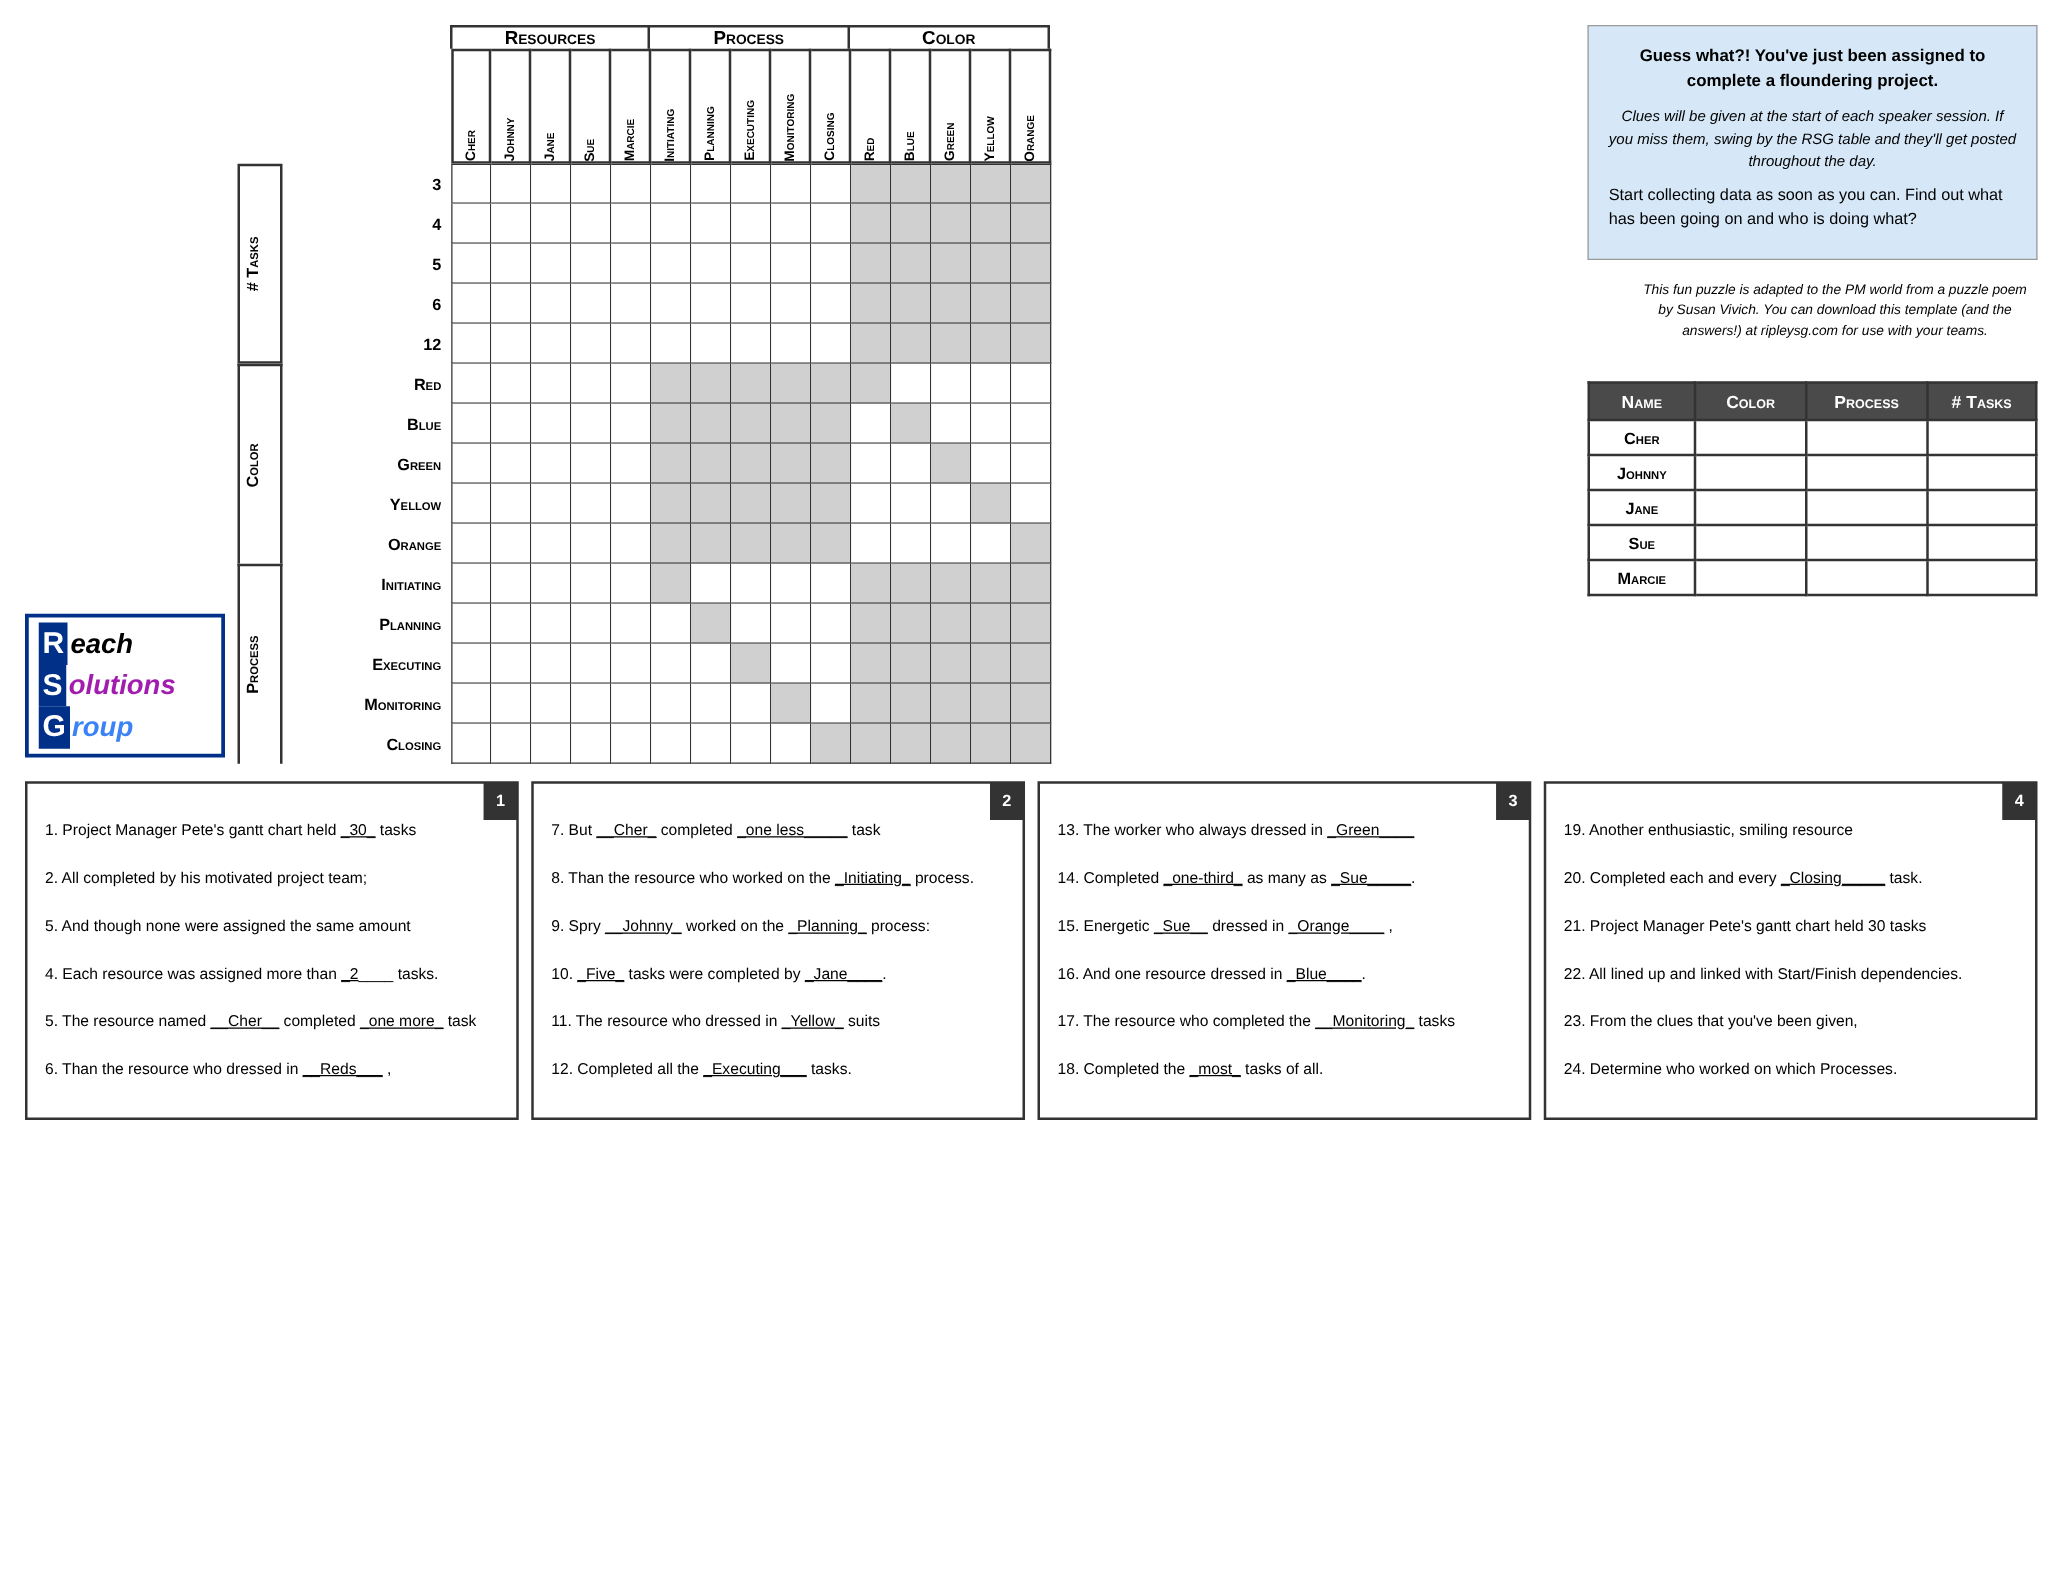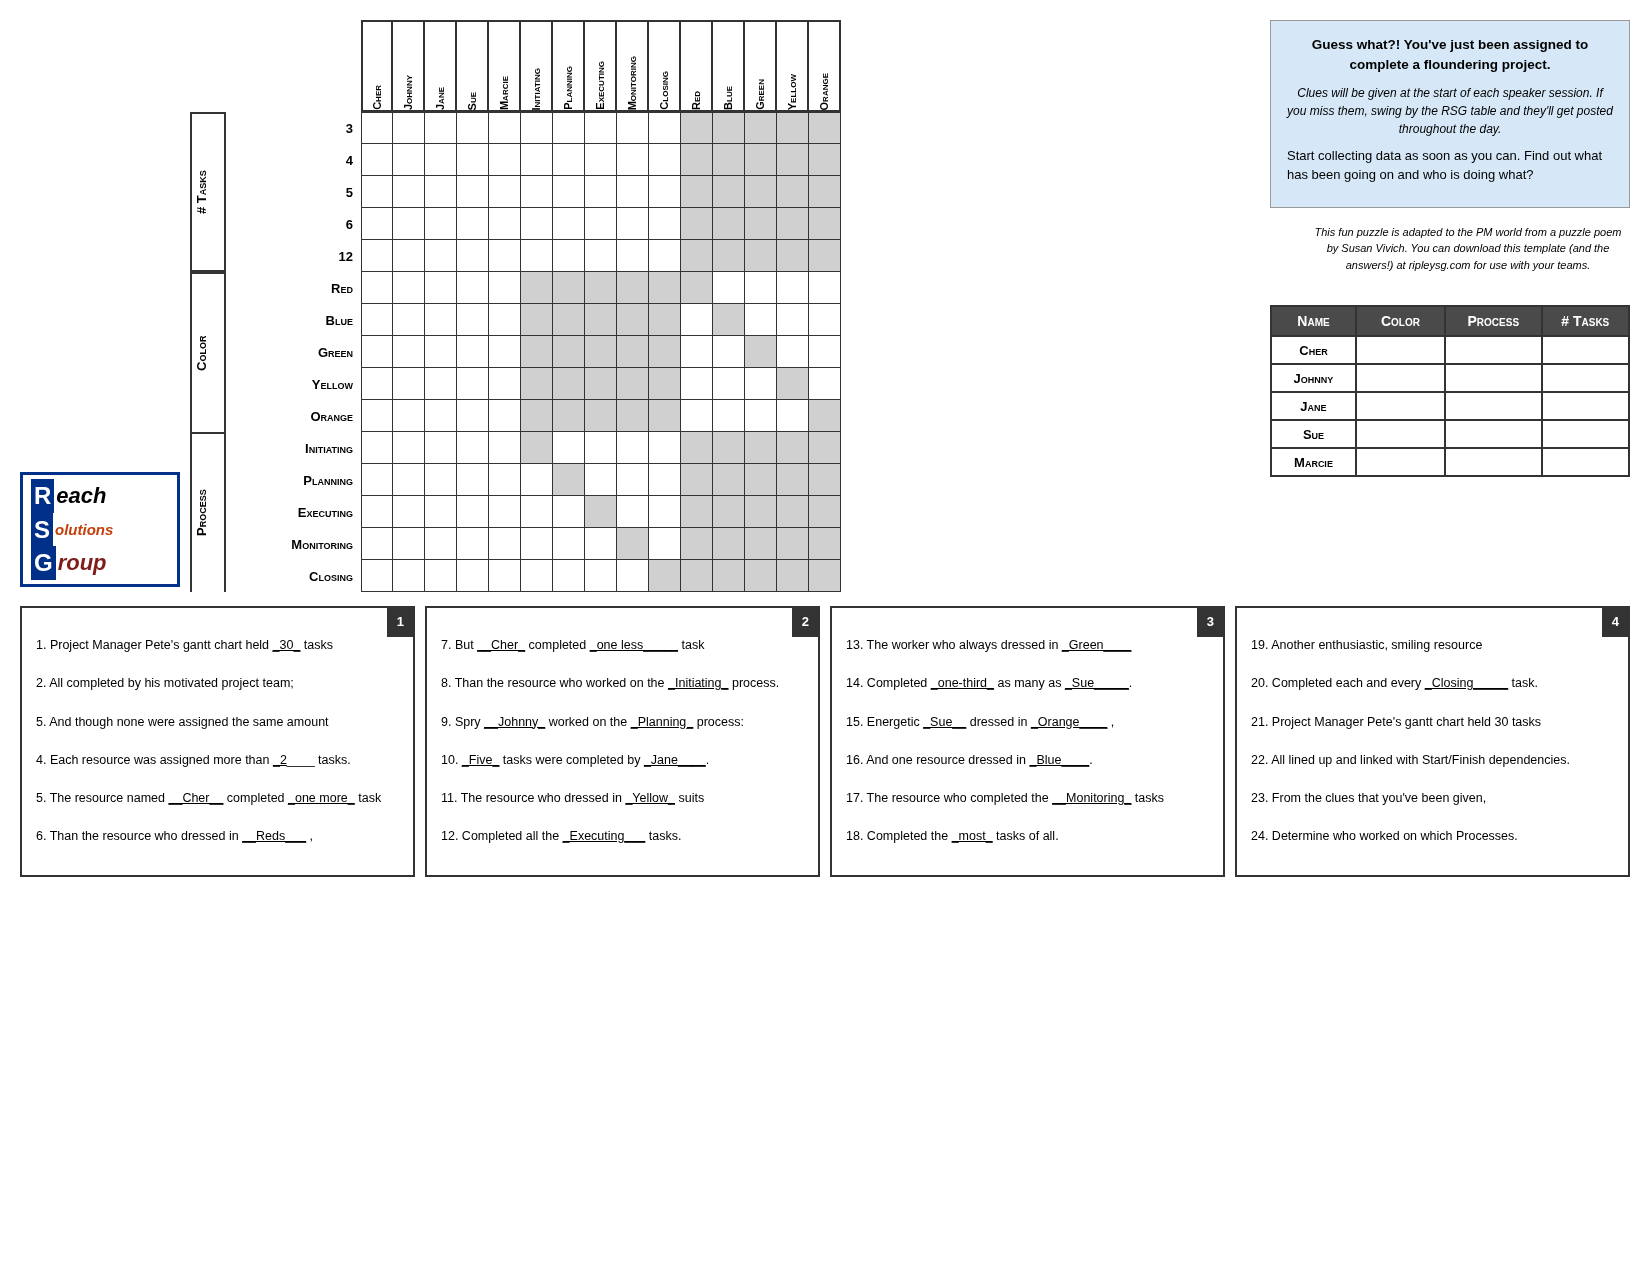--- a/index.html
+++ b/index.html
@@ -142,31 +142,39 @@
   <div class="top-section">
 
     <div class="logo-area">
       <div style="border: 3px solid #003087; display:inline-block; padding: 4px 8px; background:#fff; line-height:1.4;">
         <div style="display:flex; align-items:center; gap:2px;">
           <span style="background:#003087; color:#fff; font-size:24px; font-weight:bold; padding:0 3px;">R</span>
           <span style="font-size:22px; font-weight:bold; font-style:italic; color:#000;">each</span>
         </div>
         <div style="display:flex; align-items:center; gap:2px;">
           <span style="background:#003087; color:#fff; font-size:24px; font-weight:bold; padding:0 3px;">S</span>
-          <span style="font-size:15px; font-weight:bold; font-style:italic; color:#c2410c;">olutions</span>
+          <span style="font-size:22px; font-weight:bold; font-style:italic; color:#a21caf;">olutions</span>
         </div>
         <div style="display:flex; align-items:center; gap:2px;">
           <span style="background:#003087; color:#fff; font-size:24px; font-weight:bold; padding:0 3px;">G</span>
-          <span style="font-size:22px; font-weight:bold; font-style:italic; color:#7f1d1d;">roup</span>
+          <span style="font-size:22px; font-weight:bold; font-style:italic; color:#3b82f6;">roup</span>
         </div>
       </div>
     </div>
 
     <div class="grid-area">
 
+      <div style="display:flex; flex-direction:row; margin-left:170px;">
+
+        <div style="width:160px; text-align:center; border:2.5px solid #333; font-variant:small-caps; font-weight:bold; font-size:15px; background:#fff; border-bottom:none;">Resources</div>
+
+        <div style="width:160px; text-align:center; border:2.5px solid #333; font-variant:small-caps; font-weight:bold; font-size:15px; background:#fff; border-bottom:none; border-left:none;">Process</div>
+
+        <div style="width:160px; text-align:center; border:2.5px solid #333; font-variant:small-caps; font-weight:bold; font-size:15px; background:#fff; border-bottom:none; border-left:none;">Color</div>
+      </div>
 
       <div class="table-wrapper">
 
         <div style="display:flex; flex-direction:column; width:38px;">
 
           <div style="height:92px;"></div>
 
           <div style="display:flex; flex: 0 0 160px; align-items:stretch;">
             <div style="writing-mode:vertical-rl; transform:rotate(180deg); font-variant:small-caps; font-weight:bold; font-size:13px; text-align:center; border:2.5px solid #333; background:#fff; padding: 4px 2px; width:36px;"># Tasks</div>
           </div>

